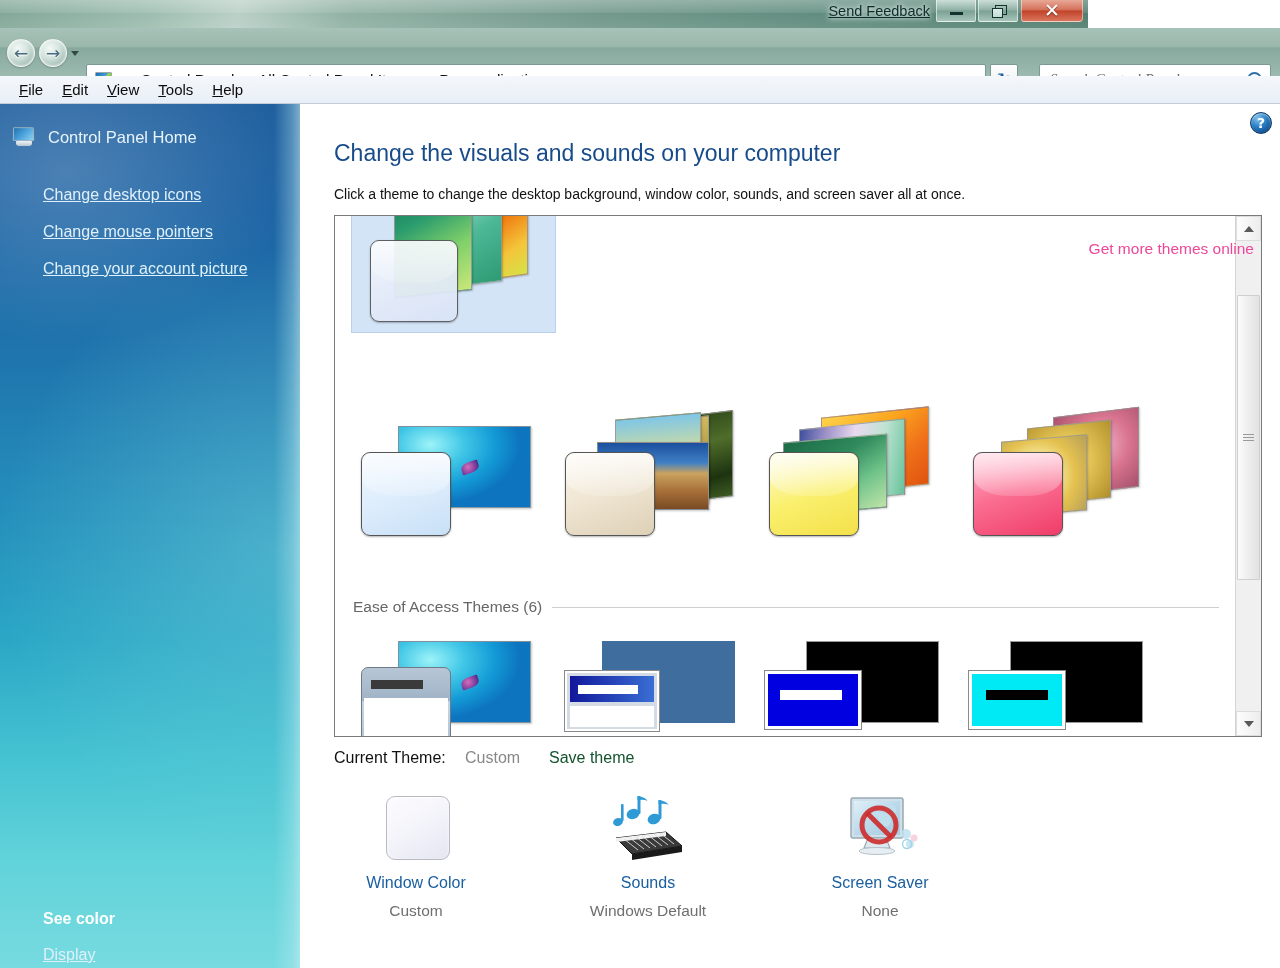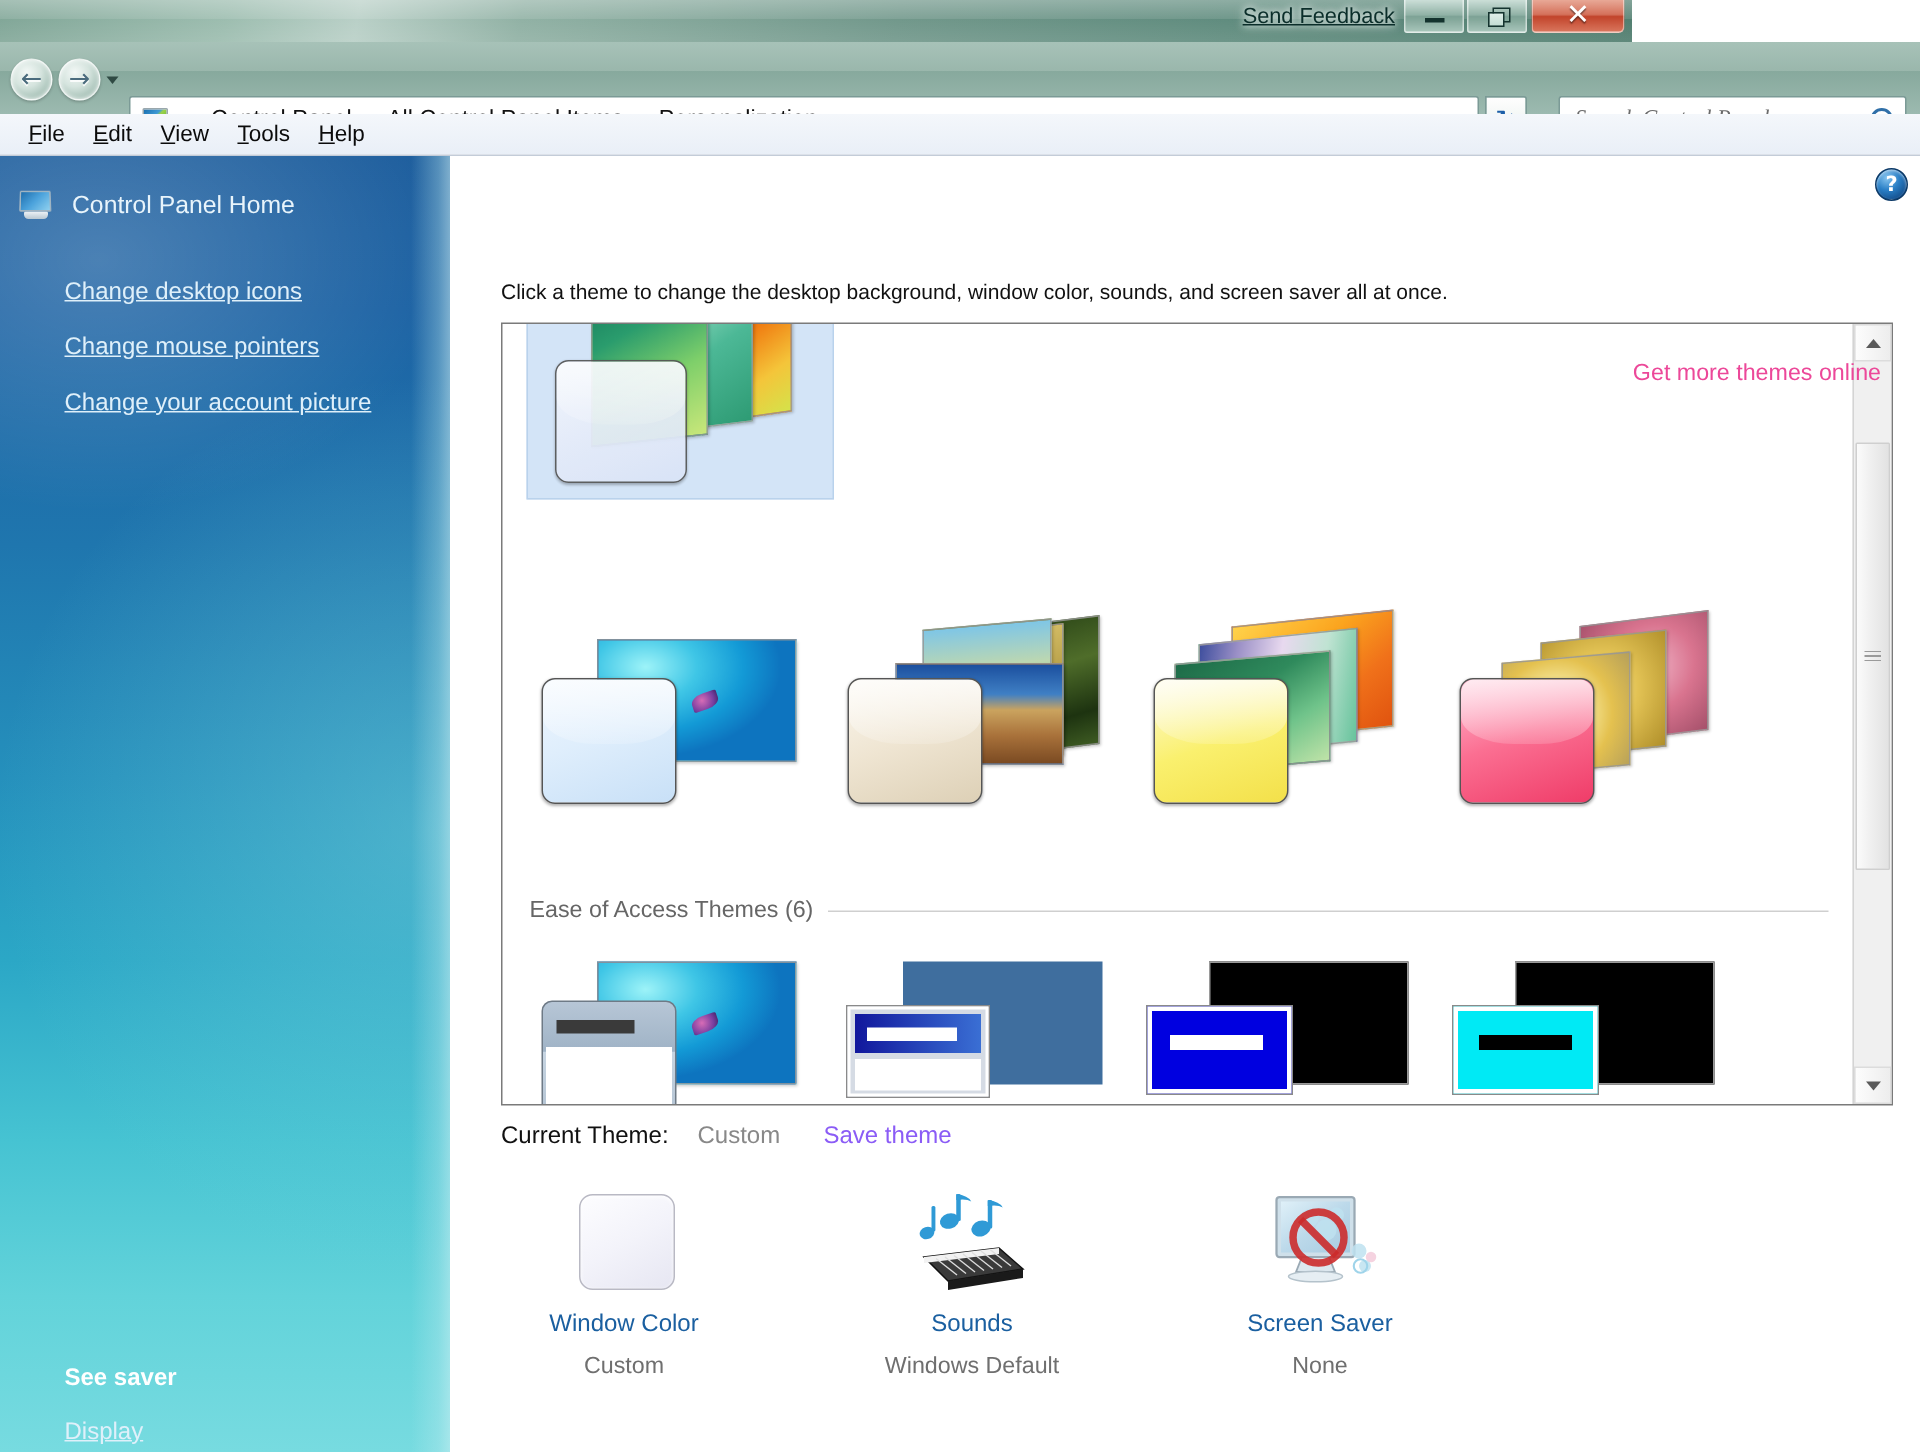--- a/index.html
+++ b/index.html
@@ -241,21 +241,21 @@
     border:1px solid #cfcfcf; border-radius:1px;
     display:flex;align-items:center;justify-content:center; cursor:pointer;
   }
   #sb-grip { width:11px; height:8px;
     background: repeating-linear-gradient(to bottom,#9a9a9a 0 1px, transparent 1px 3px); }
 
   
   #current-theme-row { position:absolute; left:0; top:645px; width:980px; height:26px; }
   #ct-label { position:absolute; left:34px; top:0; font-size:16px; color:#111; }
   #ct-value { position:absolute; left:165px; top:0; font-size:16px; color:#888; }
-  #ct-save  { position:absolute; left:249px; top:0; font-size:16px; color:#8b5cf6; cursor:pointer; }
+  #ct-save  { position:absolute; left:249px; top:0; font-size:16px; color:#14532d; cursor:pointer; }
 
   
   #bottom-items { position:absolute; left:0; top:690px; width:980px; height:160px; display:flex; }
   .bi { width:232px; display:flex; flex-direction:column; align-items:center; }
   .bi-icon { width:92px; height:70px; position:relative; margin-bottom:10px; }
   .bi-title { font-size:16px; color:#1a5fa0; cursor:pointer; margin-bottom:10px; }
   .bi-sub { font-size:15.5px; color:#6f6f6f; }
 </style>
 </head>
 <body>
@@ -321,31 +321,32 @@
       <span class="mon2"></span>
         <span class="base2"></span>
     </span>
     <span id="cp-home-label">Control Panel Home</span>
   </div>
 
   <div class="side-link" style="top:82px">Change desktop icons</div>
   <div class="side-link" style="top:119px">Change mouse pointers</div>
   <div class="side-link" style="top:156px">Change your account picture</div>
 
-  <div id="see-also-title">See saver</div>
+  <div id="see-also-title">See color</div>
   <div class="side-link" style="top:842px">Display</div>
 
 </div>
 
 <div id="content">
 
   <div id="help-btn">
     <span>?</span>
   </div>
 
+  <div id="page-title">Change the visuals and sounds on your computer</div>
   <div id="page-subtitle">Click a theme to change the desktop background, window color, sounds, and screen saver all at once.</div>
 
   <div id="themelist">
     <div id="themelist-inner">
 
       <div class="theme-tile selected" style="left:16px; top:-3px; width:205px; height:120px;">
 
         <div class="stack">
           <div class="card" style="left:124px; top:-22px; width:52px; height:86px; transform:skewY(-8deg);
                background:linear-gradient(150deg,#f6a11b 0%,#f07a10 35%,#f4c53a 70%,#d5e24a 100%);"></div>

